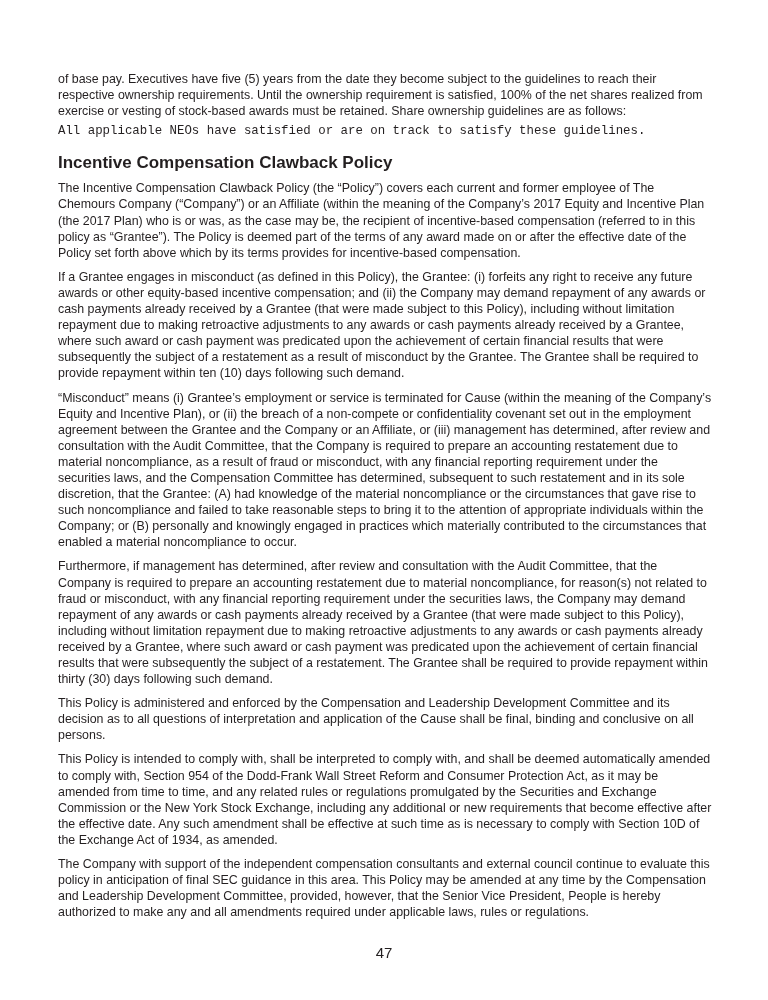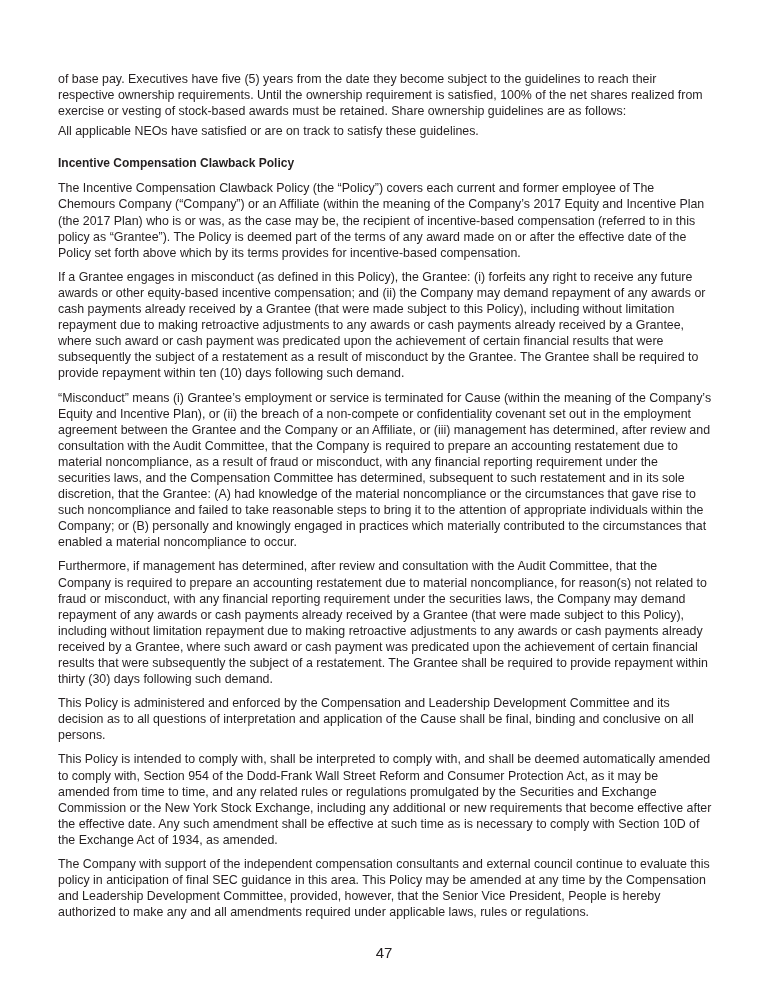--- a/index.html
+++ b/index.html
@@ -14,22 +14,22 @@
   table.guidelines { width: 654px; border-collapse: collapse; margin: 0; }
   table.guidelines th {
     font-weight: bold; text-align: left; padding: 0; height: 16px; line-height: 16px;
     border-bottom: 1px solid #8c8c8c;
   }
   table.guidelines th.right { text-align: right; }
   table.guidelines td { padding: 0; height: 16px; line-height: 16px; }
   table.guidelines td.val { text-align: right; padding-right: 13px; }
   table.guidelines tr.hl td { background: #fad5c7; }
   table.guidelines tr.last td { border-bottom: 2px solid #9a9a9a; }
-  .note { margin-top: 1px; margin-bottom: 16px; }
-  h3 { font-size: 12px; font-weight: bold; margin: 0 0 9px 0; line-height: 16px; }
+  .note { margin-top: 1px; margin-bottom: 16px; font-family: Liberation Mono, monospace; }
+  h3 { font-size: 17px; font-weight: bold; margin: 0 0 9px 0; line-height: 16px; }
   .pagenum { position: absolute; top: 944px; left: 0; width: 768px; text-align: center;
     font-family: "Liberation Sans", sans-serif; font-size: 15px; color: #231f20; }
 </style>
 </head>
 <body>
 
 <div class="page">
   <p class="intro">of base pay. Executives have five (5) years from the date they become subject to the guidelines to reach their respective ownership requirements. Until the ownership requirement is satisfied, 100% of the net shares realized from exercise or vesting of stock-based awards must be retained. Share ownership guidelines are as follows:</p>
 
 

